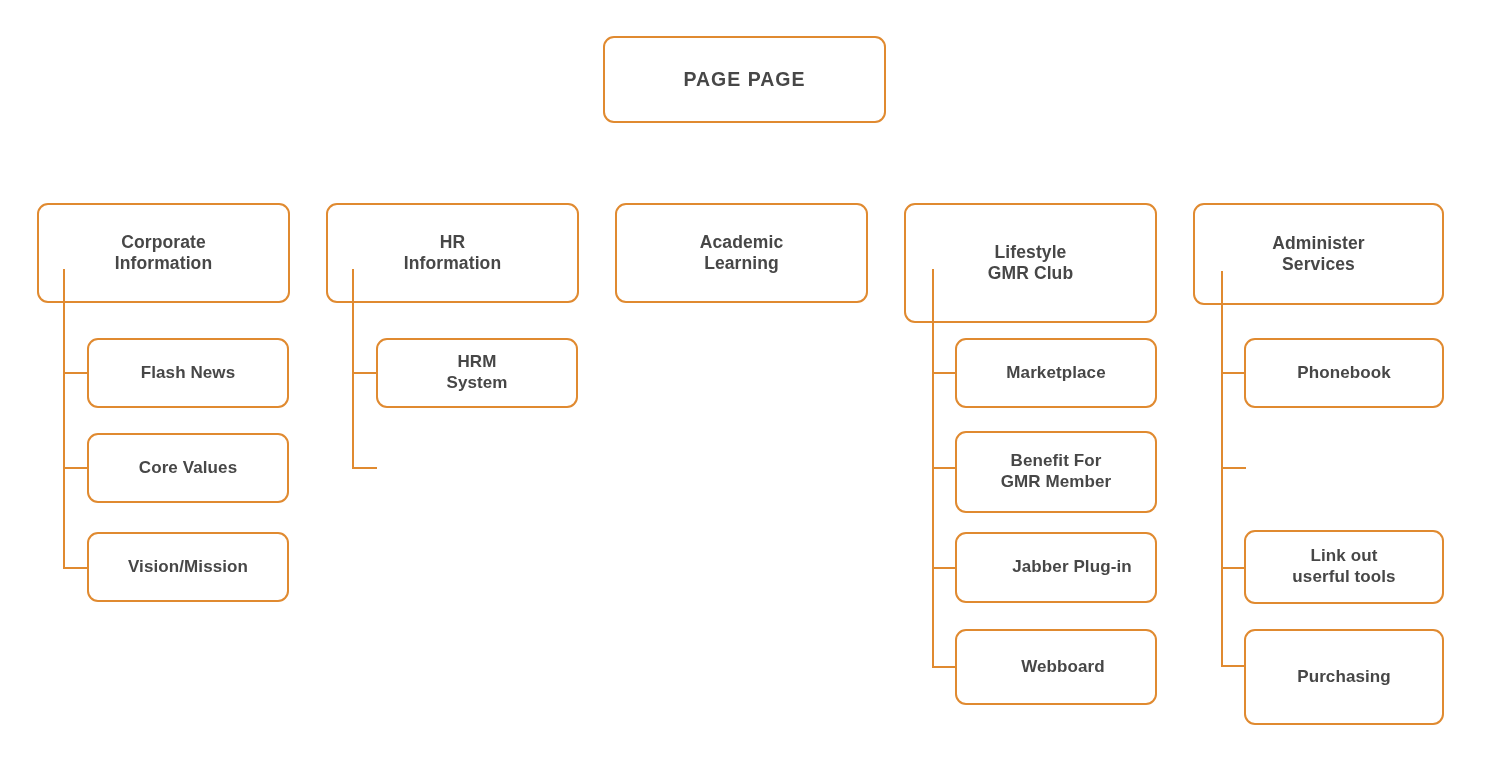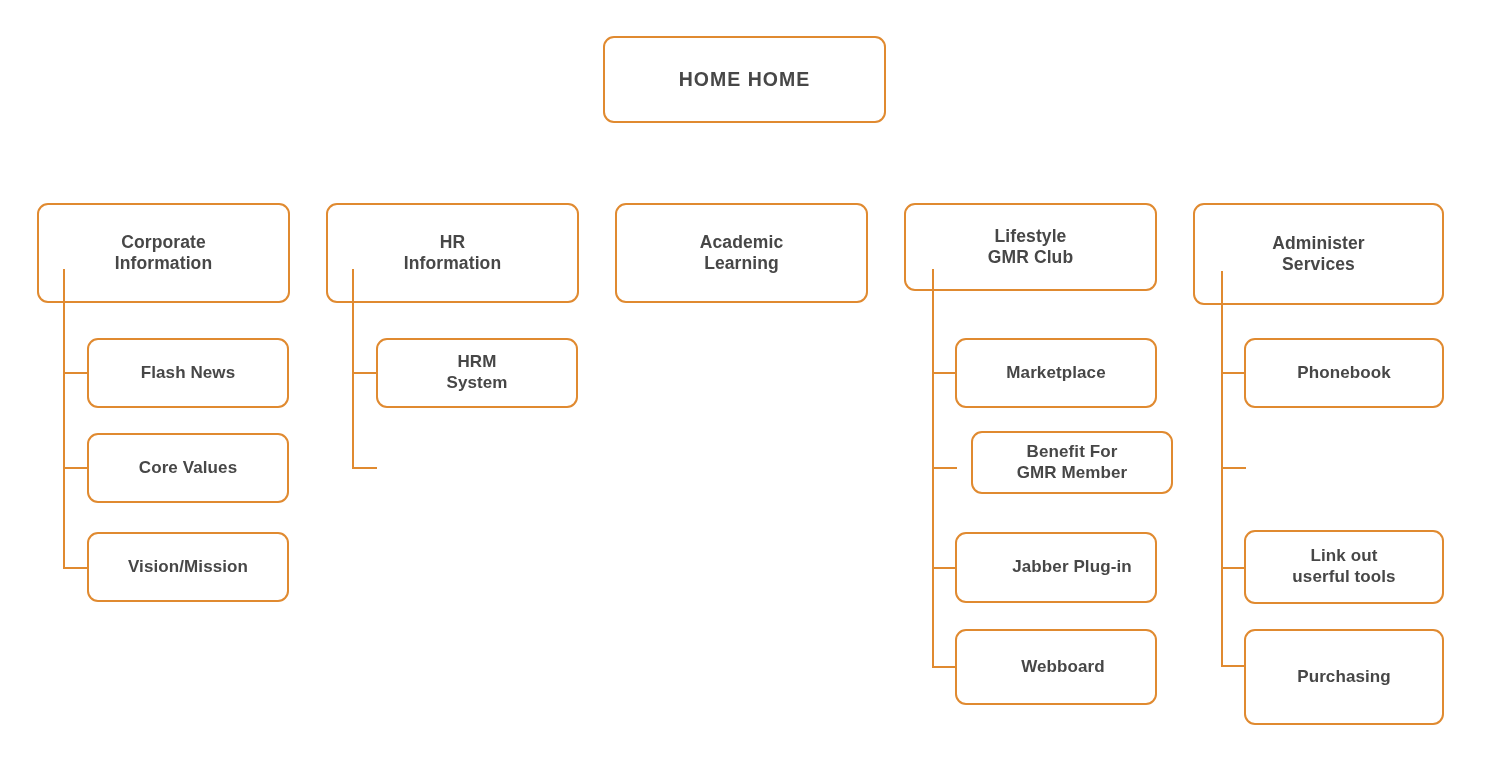--- a/index.html
+++ b/index.html
@@ -57,21 +57,21 @@
   .stub {
     height: 2px;
   }
 </style>
 </head>
 <body>
 
 <div id="canvas">
 
   <div class="node node-root" style="left:603px; top:36px; width:283px; height:87px;">
-    <span class="label">HOME HOME</span>
+    <span class="label">PAGE PAGE</span>
   </div>
 
   <div class="node node-l2" style="left:37px; top:169px; width:253px; height:100px;">
     <span class="label">Corporate
 Information</span>
   </div>
   <div class="connector trunk" style="left:63px; top:269px; height:300px;"></div>
   <div class="connector stub" style="left:63px; top:372px; width:25px;"></div>
   <div class="connector stub" style="left:63px; top:467px; width:25px;"></div>
   <div class="connector stub" style="left:63px; top:567px; width:25px;"></div>
@@ -97,34 +97,34 @@
   <div class="node node-l3" style="left:376px; top:338px; width:202px; height:70px;">
     <span class="label">HRM
 System</span>
   </div>
 
   <div class="node node-l2" style="left:615px; top:169px; width:253px; height:100px;">
     <span class="label">Academic
 Learning</span>
   </div>
 
-  <div class="node node-l2" style="left:904px; top:169px; width:253px; height:88px;">
+  <div class="node node-l2" style="left:904px; top:169px; width:253px; height:120px;">
     <span class="label">Lifestyle
 GMR Club</span>
   </div>
   <div class="connector trunk" style="left:932px; top:269px; height:399px;"></div>
   <div class="connector stub" style="left:932px; top:372px; width:25px;"></div>
   <div class="connector stub" style="left:932px; top:467px; width:25px;"></div>
   <div class="connector stub" style="left:932px; top:567px; width:25px;"></div>
   <div class="connector stub" style="left:932px; top:666px; width:25px;"></div>
 
   <div class="node node-l3" style="left:955px; top:338px; width:202px; height:70px;">
     <span class="label">Marketplace</span>
   </div>
-  <div class="node node-l3" style="left:955px; top:431px; width:202px; height:63px;margin-left:16px;">
+  <div class="node node-l3" style="left:955px; top:431px; width:202px; height:82px;">
     <span class="label">Benefit For
 GMR Member</span>
   </div>
   <div class="node node-l3" style="left:955px; top:532px; width:202px; height:71px;padding-left:32px;">
     <span class="label">Jabber Plug-in</span>
   </div>
   <div class="node node-l3" style="left:955px; top:629px; width:202px; height:76px;padding-left:14px;">
     <span class="label">Webboard</span>
   </div>
 

